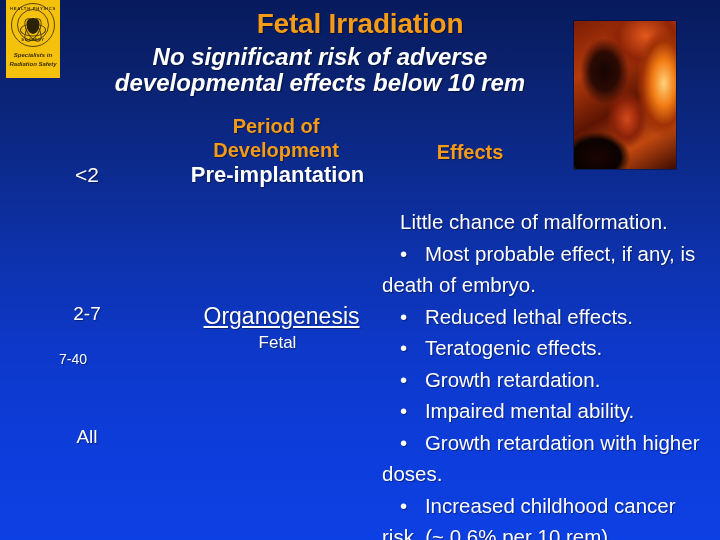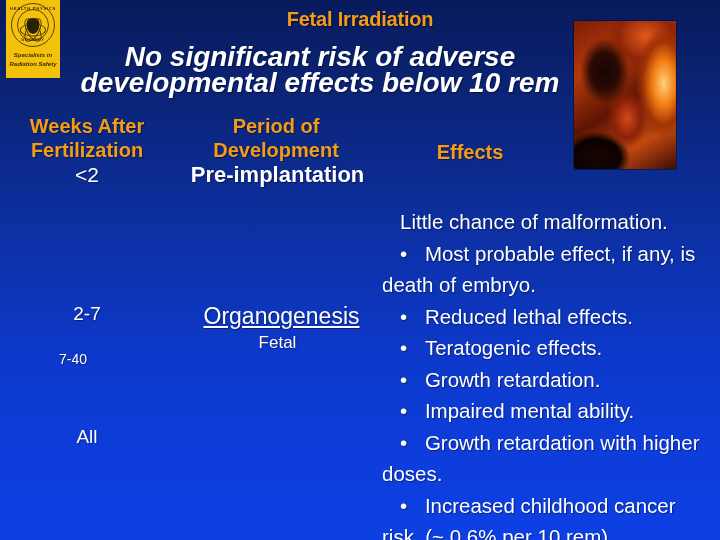--- a/index.html
+++ b/index.html
@@ -104,33 +104,33 @@
     color: #3d2f06;
   }
 
   
   #title {
     position: absolute;
     left: 0;
     top: 8px;
     width: 720px;
     text-align: center;
-    font-size: 20px;
+    font-size: 28px;
     font-weight: bold;
     color: #f59b16;
     letter-spacing: -0.2px;
     text-shadow: 1px 1px 1px rgba(0,0,0,0.45);
   }
   #subtitle {
     position: absolute;
     left: 0;
     top: 44px;
     width: 640px;
     text-align: center;
-    font-size: 28px;
+    font-size: 24px;
     line-height: 26px;
     font-weight: bold;
     font-style: italic;
     color: #ffffff;
     text-shadow: 1px 1px 1px rgba(0,0,0,0.45);
   }
 
   
   #fetus-photo {
     position: absolute;
@@ -225,24 +225,20 @@
   </div>
 
   <div id="title">Fetal Irradiation</div>
   <div id="subtitle">
     <div>No significant risk of adverse</div>
     <div>developmental effects below 10 rem</div>
   </div>
 
   <div id="fetus-photo"></div>
 
-  <div class="col-head" id="head-weeks">
-    <div>Weeks After</div>
-    <div>Fertilization</div>
-  </div>
   <div class="col-head" id="head-period">
     <div>Period of</div>
     <div>Development</div>
   </div>
   <div class="col-head" id="head-effects">Effects</div>
 
   <div class="weeks-val" id="weeks-0">&lt;2</div>
   <div class="weeks-val" id="weeks-1">2-7</div>
   <div class="weeks-val" id="weeks-2">7-40</div>
   <div class="weeks-val" id="weeks-3">All</div>

